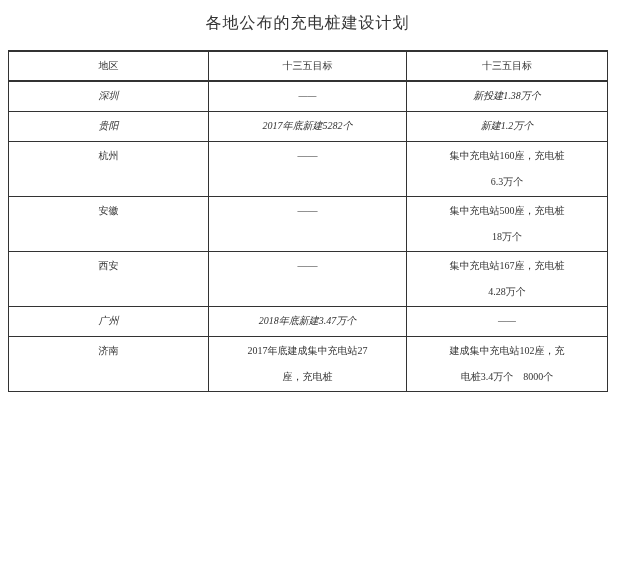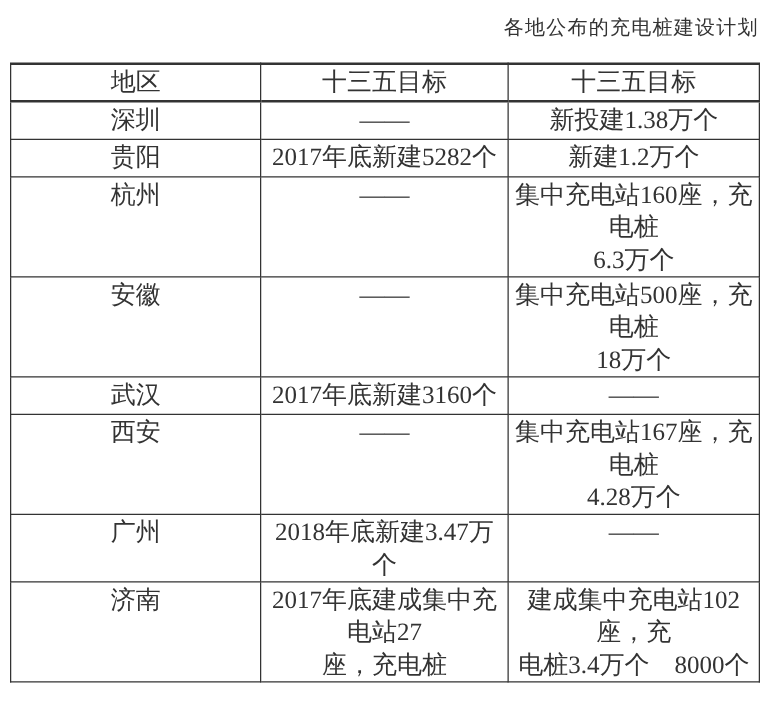--- a/index.html
+++ b/index.html
@@ -15,51 +15,51 @@
   .page {
     width: 617px;
     height: 580px;
     background: #ffffff;
     box-sizing: border-box;
   }
   .page-title {
     width: 599px;
     margin: 0 0 0 8px;
     padding-top: 13px;
-    text-align: right;
+    text-align: center;
     font-size: 16px;
     line-height: 20px;
     letter-spacing: 1px;
     color: #333333;
   }
   table.plan-table {
     border-collapse: collapse;
     table-layout: fixed;
     width: 599px;
     margin: 17px 0 0 8px;
     border: 1px solid #333333;
     border-top: 2px solid #333333;
   }
   .plan-table th, .plan-table td {
     border: 1px solid #333333;
     text-align: center;
     vertical-align: top;
     padding: 1px 3px 0 3px;
-    font-size: 20px;
+    font-size: 10px;
     line-height: 26px;
     font-weight: normal;
     white-space: pre-line;
     overflow: hidden;
     color: #333333;
   }
   .plan-table thead th {
     border-bottom: 2px solid #333333;
     height: 27px;
   }
-  tr.row-short td { height: 28px; }
+  tr.row-short td { height: 28px; font-style: italic; }
   tr.row-tall  td { height: 53px; }
   col.c1 { width: 200px; }
   col.c2 { width: 198px; }
   col.c3 { width: 201px; }
 </style>
 </head>
 <body>
 
 <div class="page">
 
@@ -94,25 +94,20 @@
         <td>——</td>
         <td>集中充电站160座，充电桩
 6.3万个</td>
       </tr>
       <tr class="row-tall">
         <td>安徽</td>
         <td>——</td>
         <td>集中充电站500座，充电桩
 18万个</td>
       </tr>
-      <tr class="row-short">
-        <td>武汉</td>
-        <td>2017年底新建3160个</td>
-        <td>——</td>
-      </tr>
       <tr class="row-tall">
         <td>西安</td>
         <td>——</td>
         <td>集中充电站167座，充电桩
 4.28万个</td>
       </tr>
       <tr class="row-short">
         <td>广州</td>
         <td>2018年底新建3.47万个</td>
         <td>——</td>

